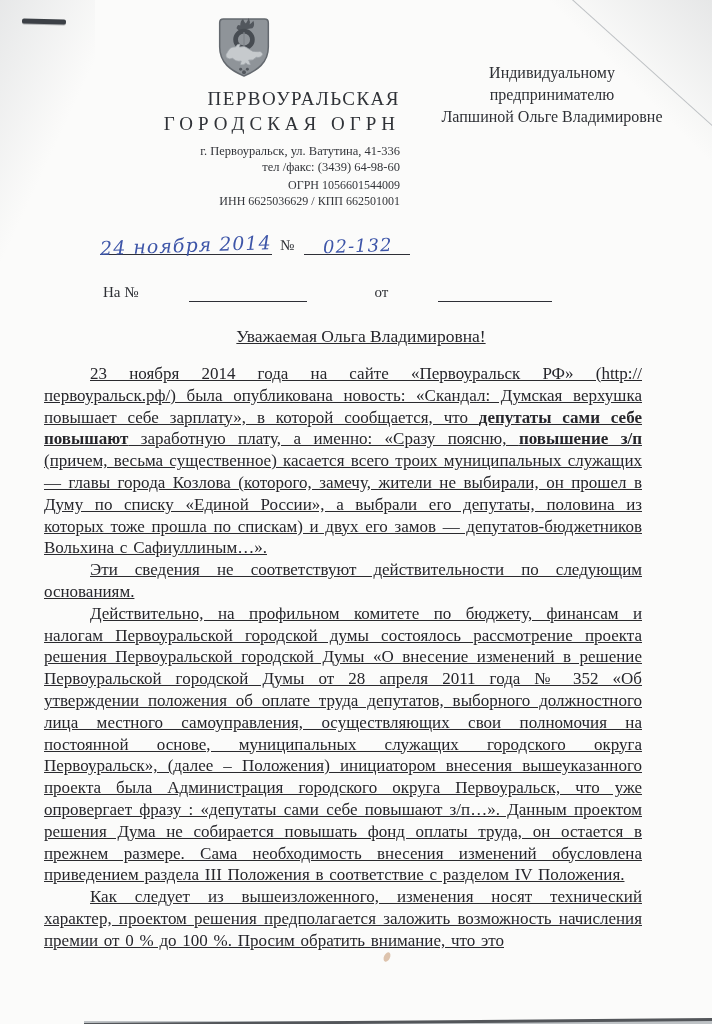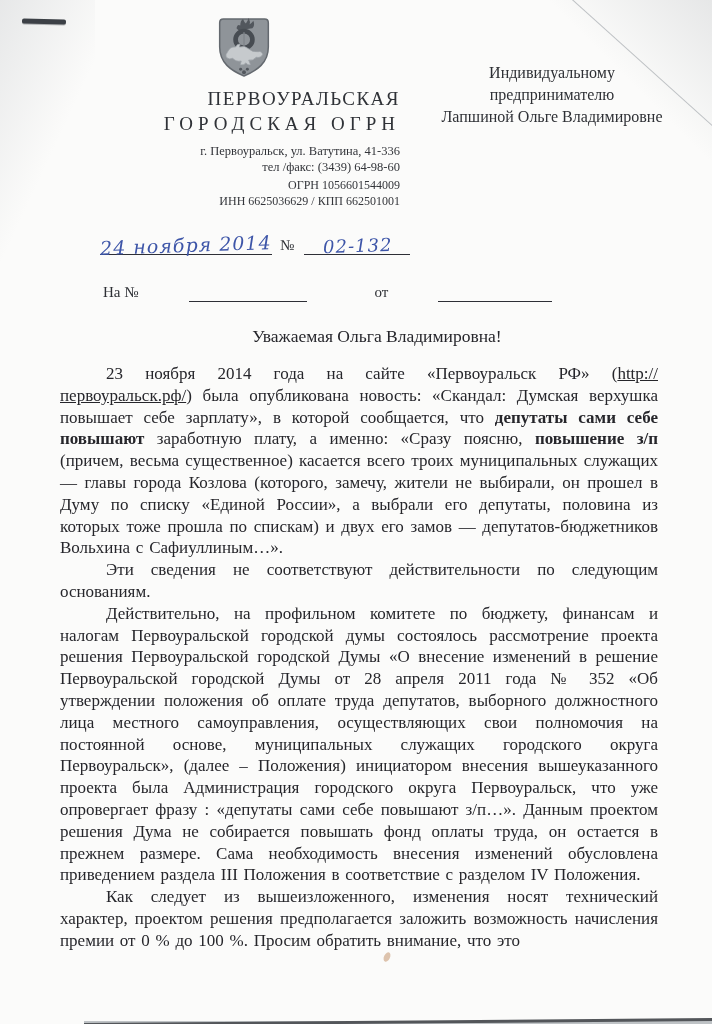--- a/index.html
+++ b/index.html
@@ -51,21 +51,21 @@
     transform:rotate(-2deg) translateY(2px);white-space:nowrap;}
   .hw.num{font-size:18px;}
   .na-row{position:absolute;left:103px;top:284px;display:flex;align-items:flex-end;
     font-size:15px;color:#2e3035;gap:44px;}
   .na-label{padding-bottom:1px;}
   .na-blank1{width:118px;margin-left:6px;}
   .na-blank2{width:114px;margin-left:6px;}
   .ot-label{margin-left:24px;padding-bottom:1px;}
 
   
-  .letter-body{position:absolute;left:60px;top:326px;width:598px;}
+  .letter-body{position:absolute;left:44px;top:326px;width:598px;text-decoration:underline;}
   .salutation{text-align:center;font-size:17.5px;padding-left:36px;margin-bottom:16px;color:#26262b;}
   .letter-body p{margin:0;font-size:17px;line-height:21.8px;text-align:justify;
     text-indent:46px;color:#26262b;word-spacing:1.5px;}
   .letter-body p span.b{font-weight:bold;}
   .letter-body p span.u{text-decoration:underline;}
 </style>
 </head>
 <body>
 
 <div class="scan">

